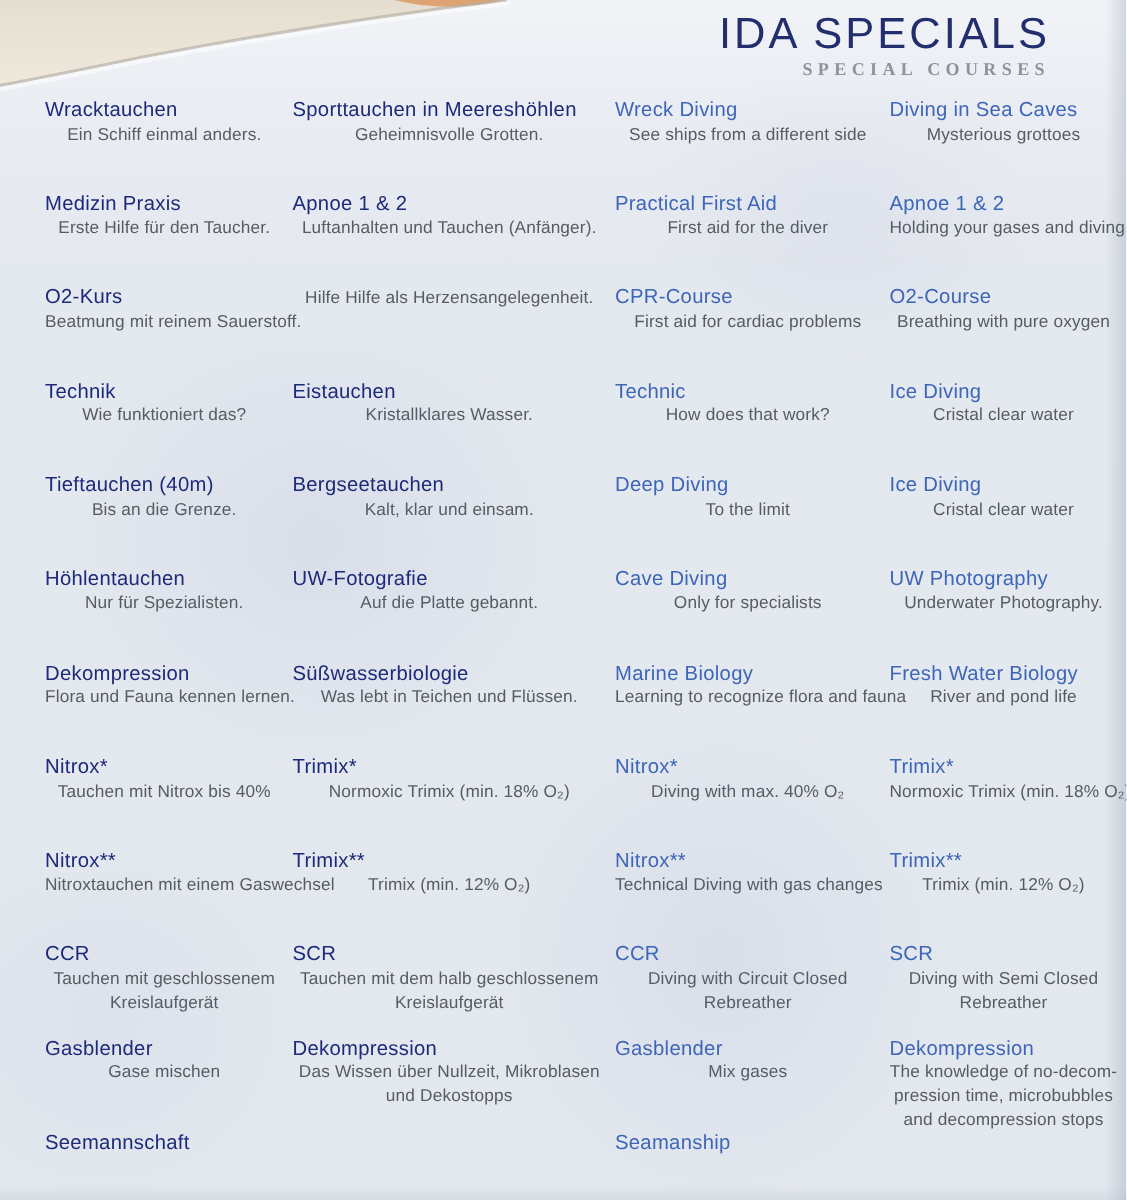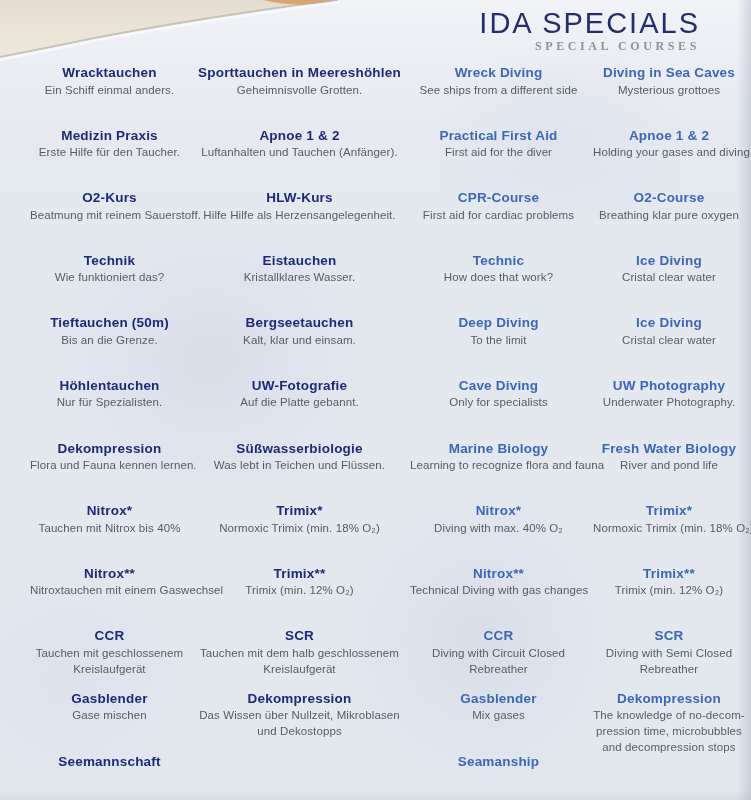--- a/index.html
+++ b/index.html
@@ -22,21 +22,21 @@
   .header{position:absolute;top:8px;right:51px;text-align:right;}
   .title{font-size:29px;font-weight:400;letter-spacing:2px;color:#232e6e;line-height:1.05;}
   .subtitle{font-size:12px;font-weight:700;letter-spacing:3.6px;color:#8d929b;margin-top:1px;font-family:Liberation Serif, serif;}
   
   .grid{
     position:absolute;left:0;top:60px;width:751px;
     display:grid;grid-template-columns:165px 215px 183px 158px;
     grid-auto-rows:62.6px;padding-left:30px;box-sizing:border-box;
   }
   .cell{overflow:visible;padding-top:5px;padding-right:6px;}
-  .cell h3{margin:0;font-size:13.5px;font-weight:700;letter-spacing:.2px;line-height:1.15;white-space:pre;text-align:center;}
+  .cell h3{margin:0;font-size:13.5px;font-weight:400;letter-spacing:.2px;line-height:1.15;white-space:pre;}
   .cell h3.de{color:#1d2a79;}
   .cell h3.en{color:#3e66b8;}
   .cell p{margin:2px 0 0 0;font-size:11.5px;line-height:1.38;color:#575c64;white-space:pre;letter-spacing:.1px;text-align:center;}
 </style>
 </head>
 <body>
 
 <div class="page">
 
   <div class="blob blob1"></div>
@@ -99,51 +99,50 @@
     <div class="cell">
         <h3 class="en">Apnoe 1 &amp; 2</h3>
         <p>Holding your gases and diving</p>
       </div>
 
     <div class="cell">
         <h3 class="de">O2-Kurs</h3>
         <p>Beatmung mit reinem Sauerstoff.</p>
       </div>
     <div class="cell">
-        <h3 class="de">HLW-Kurs</h3>
         <p>Hilfe Hilfe als Herzensangelegenheit.</p>
       </div>
     <div class="cell">
         <h3 class="en">CPR-Course</h3>
         <p>First aid for cardiac problems</p>
       </div>
     <div class="cell">
         <h3 class="en">O2-Course</h3>
-        <p>Breathing klar pure oxygen</p>
+        <p>Breathing with pure oxygen</p>
       </div>
 
     <div class="cell">
         <h3 class="de">Technik</h3>
         <p>Wie funktioniert das?</p>
       </div>
     <div class="cell">
         <h3 class="de">Eistauchen</h3>
         <p>Kristallklares Wasser.</p>
       </div>
     <div class="cell">
         <h3 class="en">Technic</h3>
         <p>How does that work?</p>
       </div>
     <div class="cell">
         <h3 class="en">Ice Diving</h3>
         <p>Cristal clear water</p>
       </div>
 
     <div class="cell">
-        <h3 class="de">Tieftauchen (50m)</h3>
+        <h3 class="de">Tieftauchen (40m)</h3>
         <p>Bis an die Grenze.</p>
       </div>
     <div class="cell">
         <h3 class="de">Bergseetauchen</h3>
         <p>Kalt, klar und einsam.</p>
       </div>
     <div class="cell">
         <h3 class="en">Deep Diving</h3>
         <p>To the limit</p>
       </div>

